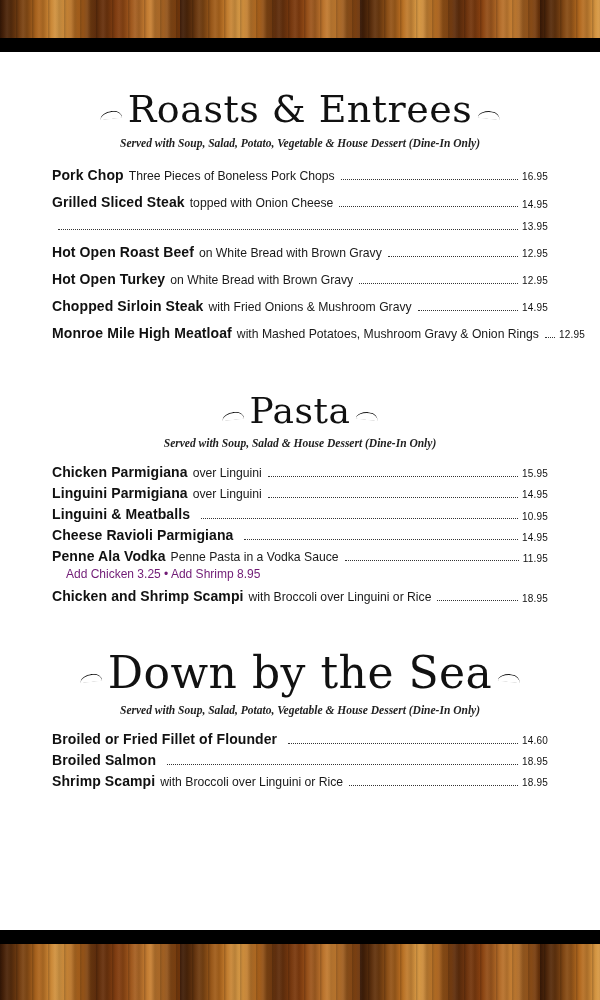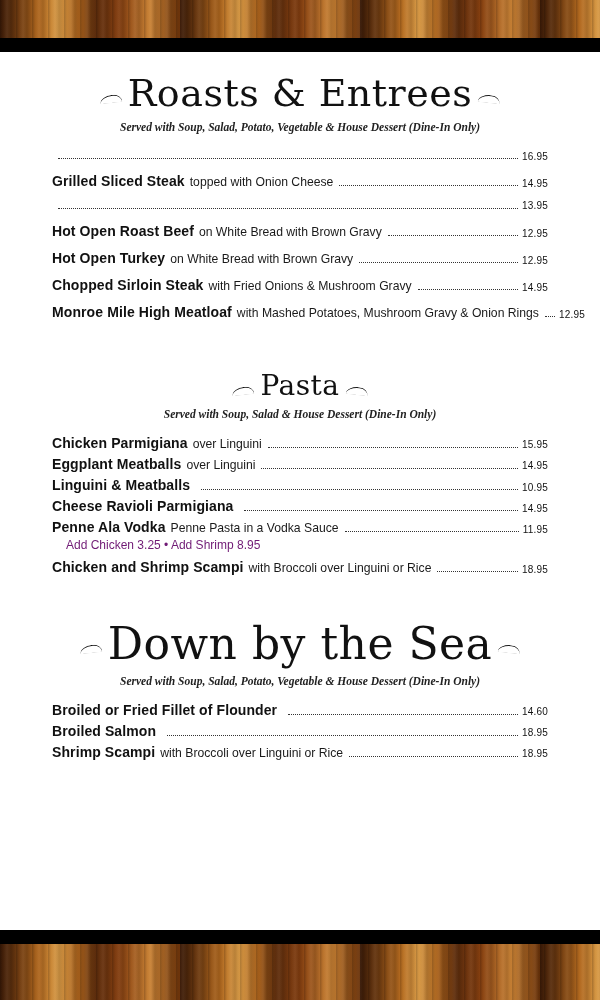--- a/index.html
+++ b/index.html
@@ -52,41 +52,41 @@
 
   
   .page {
     position: absolute;
     top: 52px;
     left: 0;
     width: 600px;
     height: 684px;
     background: #ffffff;
     box-sizing: border-box;
-    padding: 0 0;
+    padding: 16px 0;
   }
 
   .section {
     padding: 0 52px;
   }
   .section.roasts { padding-top: 22px; }
   .section.pasta { padding-top: 46px; }
   .section.sea { padding-top: 44px; }
 
   .section-title {
     text-align: center;
     font-family: "DejaVu Serif", serif;
     font-weight: normal;
     color: #111111;
     letter-spacing: 0.5px;
     margin: 0;
     line-height: 1.05;
   }
   .title-roasts { font-size: 38px; }
-  .title-pasta { font-size: 28px; }
+  .title-pasta { font-size: 36px; }
   .title-sea { font-size: 44px; }
 
   .title-deco {
     display: inline-block;
     position: relative;
     padding: 0 26px;
   }
   .title-deco::before,
   .title-deco::after {
     content: "";
@@ -168,20 +168,24 @@
 <div class="page">
 
   <div class="section roasts">
     <div class="section-title title-roasts">
       <span class="title-deco">Roasts &amp; Entrees</span>
     </div>
     <div class="section-sub">Served with Soup, Salad, Potato, Vegetable &amp; House Dessert (Dine-In Only)</div>
     <div class="items">
 
       <div class="item-row">
+        <span class="item-label">
+          <span class="item-name">Pork Chop</span>
+          <span class="item-desc">Three Pieces of Boneless Pork Chops</span>
+        </span>
         <span class="dots"></span>
         <span class="item-price">16.95</span>
       </div>
 
       <div class="item-row">
         <span class="item-label">
           <span class="item-name">Grilled Sliced Steak</span>
           <span class="item-desc">topped with Onion Cheese</span>
         </span>
         <span class="dots"></span>
@@ -243,21 +247,21 @@
         <span class="item-label">
           <span class="item-name">Chicken Parmigiana</span>
           <span class="item-desc">over Linguini</span>
         </span>
         <span class="dots"></span>
         <span class="item-price">15.95</span>
       </div>
 
       <div class="item-row tight">
         <span class="item-label">
-          <span class="item-name">Eggplant Meatballs</span>
+          <span class="item-name">Linguini Parmigiana</span>
           <span class="item-desc">over Linguini</span>
         </span>
         <span class="dots"></span>
         <span class="item-price">14.95</span>
       </div>
 
       <div class="item-row tight">
         <span class="item-label">
           <span class="item-name">Linguini &amp; Meatballs</span>
           <span class="item-desc"></span>

